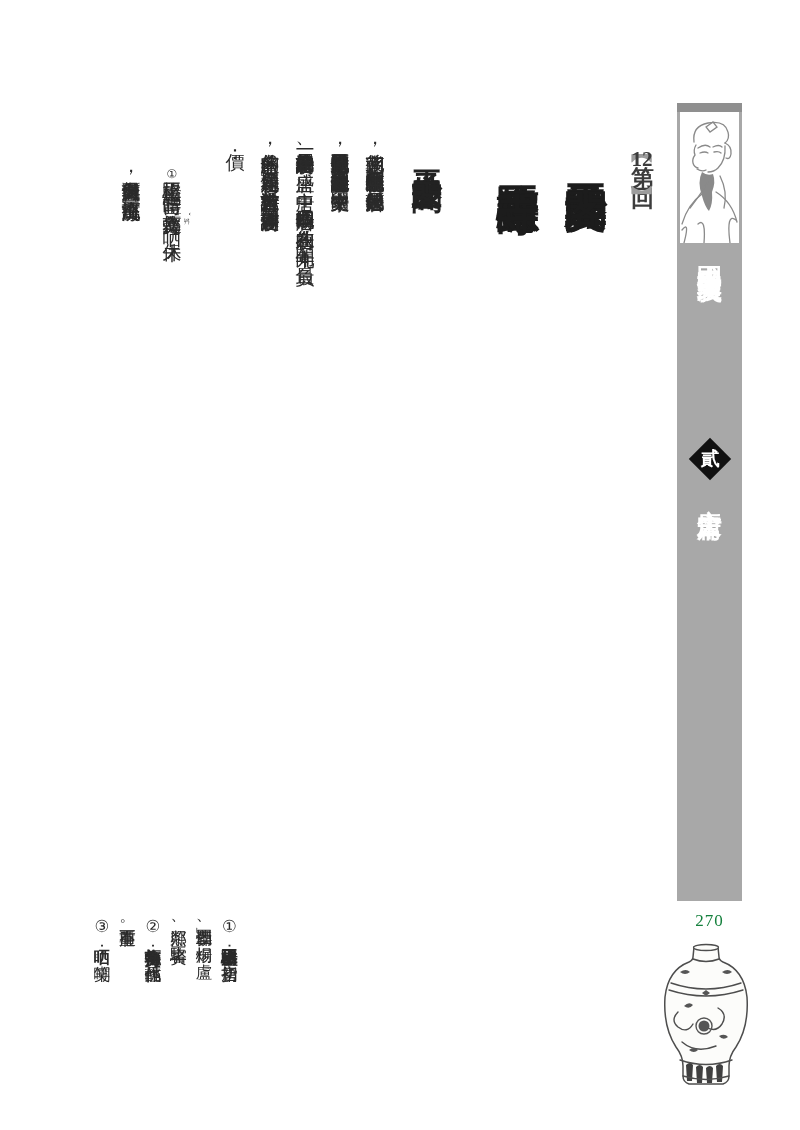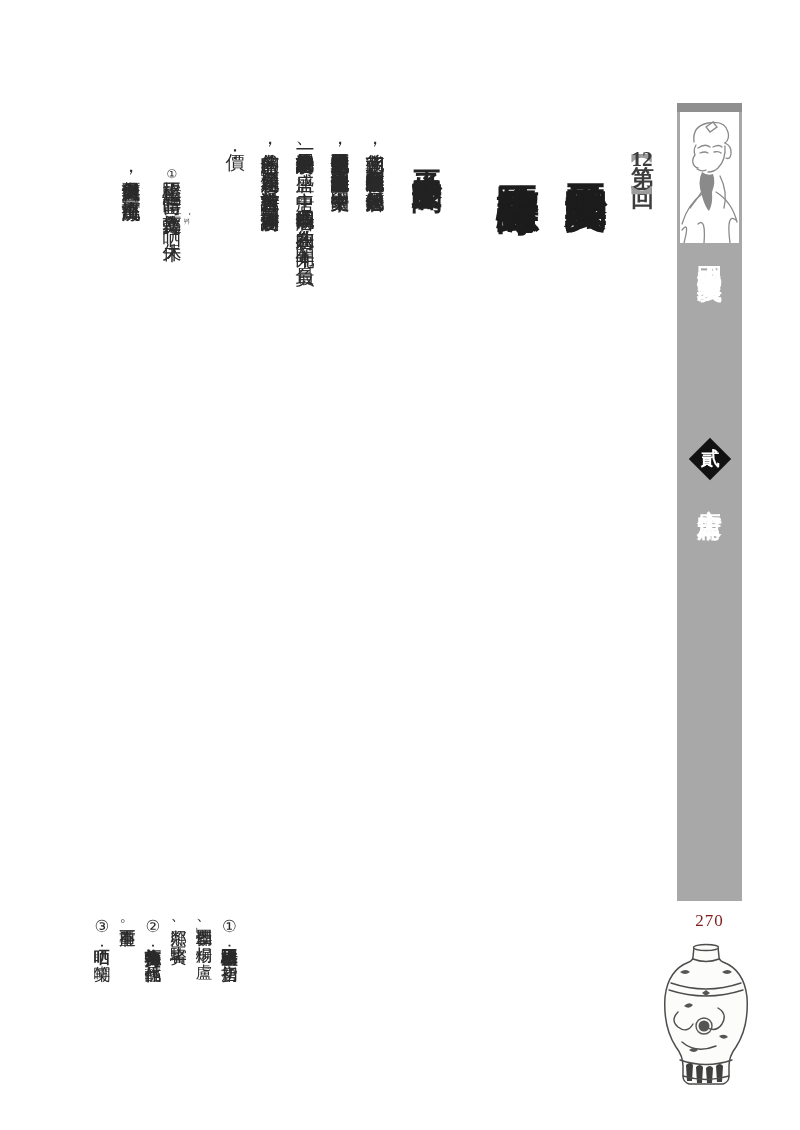--- a/index.html
+++ b/index.html
@@ -13,21 +13,21 @@
   .side-cap  { position:absolute; left:0; top:0; width:65px; height:9px; background:#8f8f8f; }
   .portrait  { position:absolute; left:3px; top:9px; width:59px; height:131px; background:#ffffff; }
   .series-title { position:absolute; left:0; top:142px; width:65px; display:flex; justify-content:center; }
   .series-title span { writing-mode:vertical-rl; font-size:25px; font-weight:bold; color:#ffffff; letter-spacing:2px; line-height:1; }
   .badge-wrap { position:absolute; left:0; top:332px; width:65px; height:48px; display:flex; align-items:center; justify-content:center; }
   .badge { width:30px; height:30px; background:#111111; transform:rotate(45deg); display:flex; align-items:center; justify-content:center; }
   .badge span { transform:rotate(-45deg); color:#ffffff; font-size:19px; font-weight:bold; }
   .series-section { position:absolute; left:0; top:387px; width:65px; display:flex; justify-content:center; }
   .series-section span { writing-mode:vertical-rl; font-size:25px; font-weight:bold; color:#ffffff; letter-spacing:3px; line-height:1; }
 
-  .page-number { position:absolute; left:677px; top:911px; width:65px; text-align:center; font-size:17px; letter-spacing:1px; color:#7f1d1d; }
+  .page-number { position:absolute; left:677px; top:911px; width:65px; text-align:center; font-size:17px; letter-spacing:1px; color:#15803d; }
   .vase { position:absolute; left:656px; top:942px; width:100px; height:148px; }
 
   
   .chapter { position:absolute; top:146px; right:145px; writing-mode:vertical-rl; text-orientation:mixed;
              font-size:23px; line-height:26px; font-weight:bold; color:#3c3c3c; letter-spacing:1px; }
   .chapter .bracket { color:#9c9c9c; }
   .chapter .tcy { text-combine-upright:all; font-size:21px; letter-spacing:0; }
 
   .title-cols { position:absolute; top:151px; right:180px; display:flex; flex-direction:row-reverse; }
   .tcol { writing-mode:vertical-rl; text-orientation:mixed; width:68px; line-height:68px;

